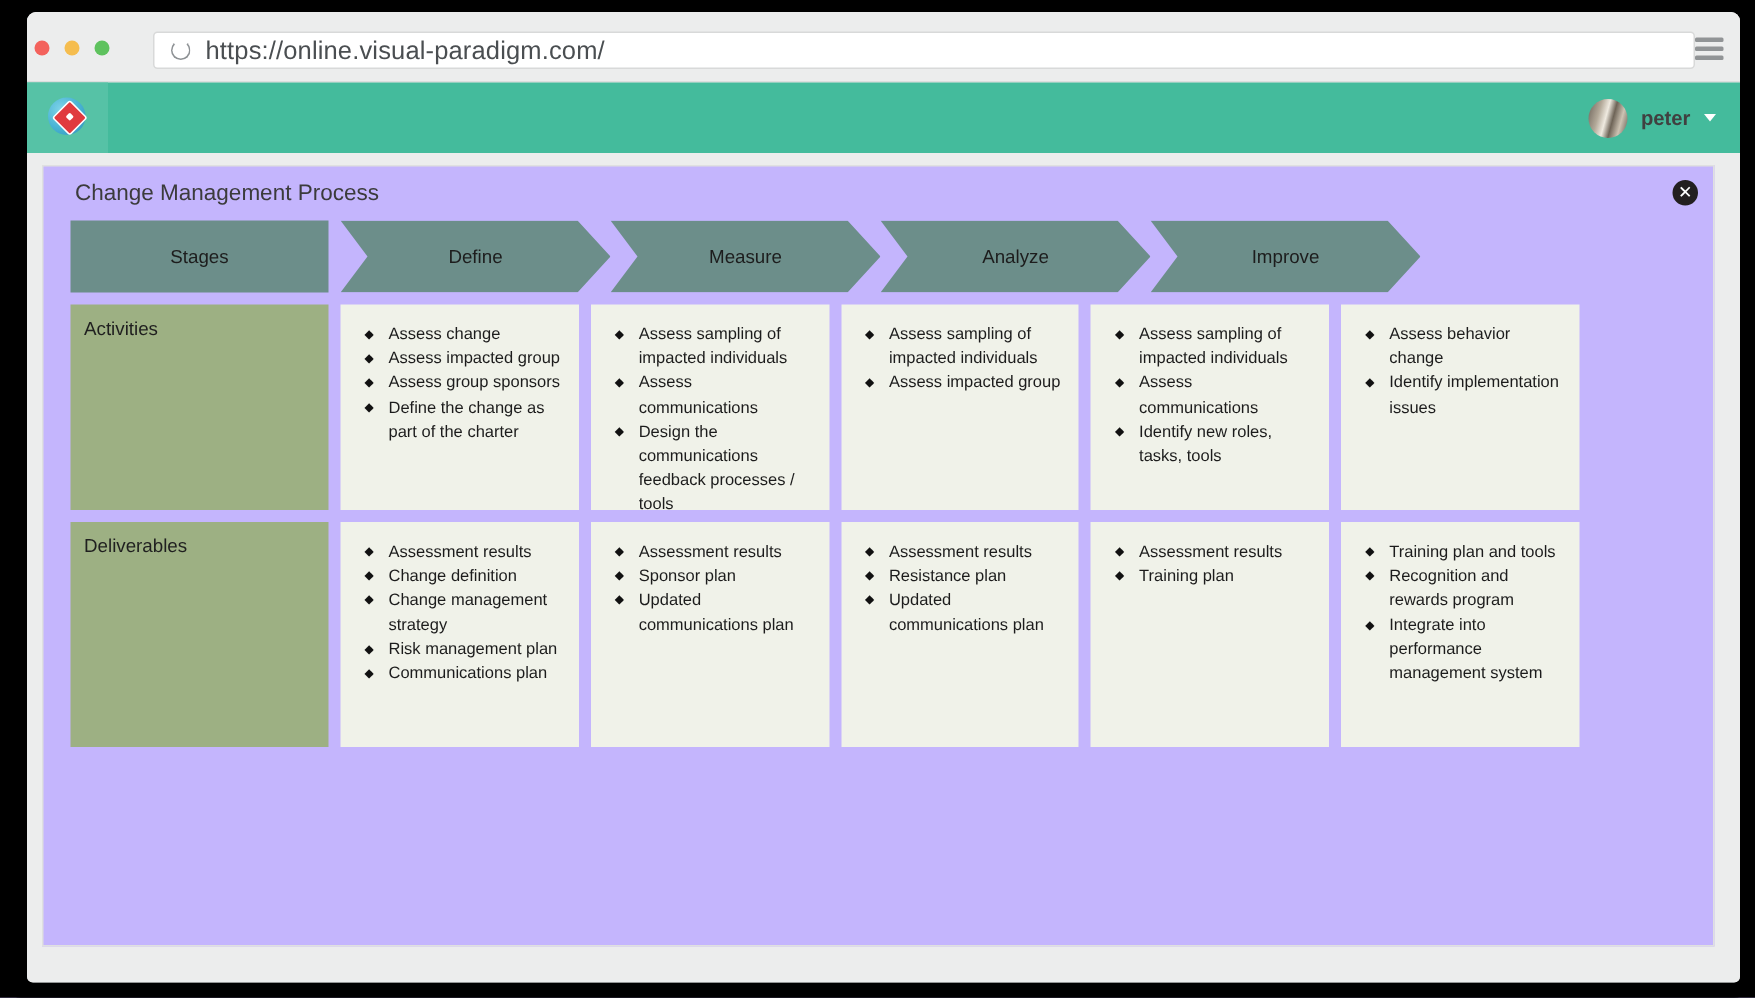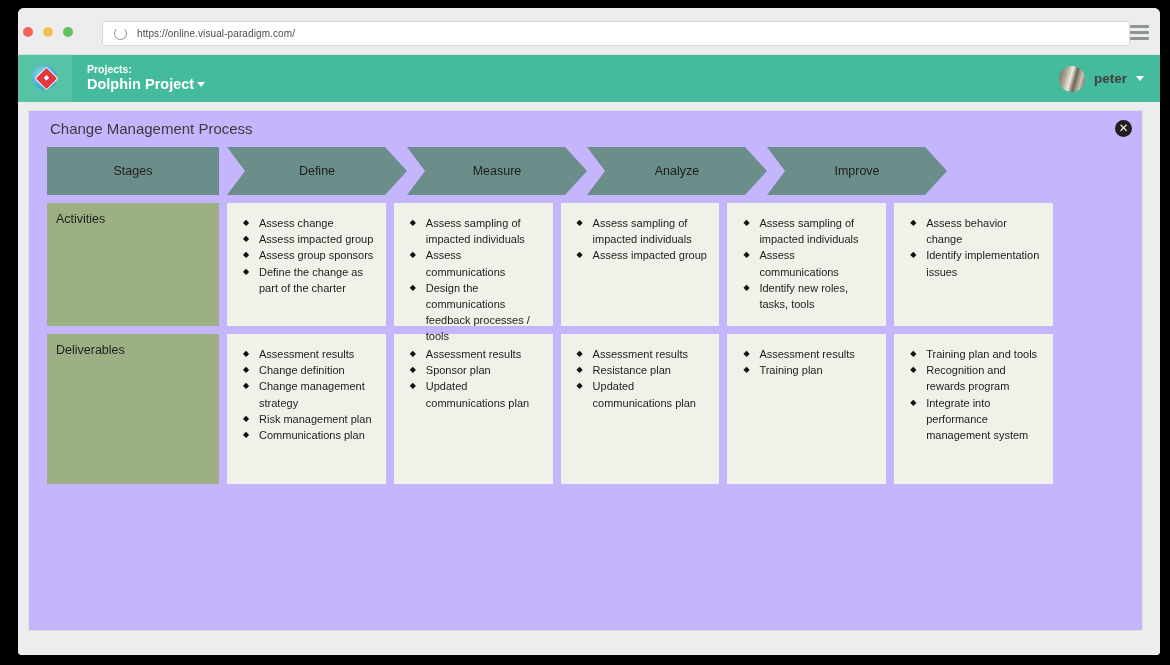--- a/index.html
+++ b/index.html
@@ -56,21 +56,21 @@
   #reload-icon {
     margin-left: 11px;
     width: 13px; height: 13px;
     border: 1.6px solid #8d9194;
     border-radius: 50%;
     border-top-color: transparent;
     flex: 0 0 auto;
   }
   #url-text {
     margin-left: 10px;
-    font-size: 10px;
+    font-size: 17px;
     color: #4a4e51;
     letter-spacing: 0.1px;
     white-space: nowrap;
   }
   #hamburger-btn {
     position: absolute;
     right: 11px; top: 17px;
     width: 19px; height: 15px;
     display: flex; flex-direction: column; justify-content: space-between;
   }
@@ -235,21 +235,21 @@
   .bullet-list li::before {
     content: "\25C6";
     position: absolute;
     left: 0; top: 0;
     font-size: 8px;
     line-height: 16.2px;
     color: #111;
     font-family: "DejaVu Sans", sans-serif;
   }
 
-  #row-activities .label-cell, #row-activities .data-cell { height: 123px; }
+  #row-activities .label-cell, #row-activities .data-cell { height: 137px; }
   #row-deliverables .label-cell, #row-deliverables .data-cell { height: 150px; }
 </style>
 </head>
 <body>
 
 <div id="device-frame">
   <div id="browser-window">
 
     <div id="browser-chrome">
       <div id="traffic-lights">
@@ -266,26 +266,20 @@
         <i></i>
         <i></i>
       </div>
     </div>
 
     <div id="app-header">
       <div id="logo-tile">
         <div id="logo-mark">
           <div id="logo-globe"></div>
           <div id="logo-diamond"></div>
-        </div>
-      </div>
-      <div id="project-block">
-        <div id="projects-label">Projects:</div>
-        <div id="project-name-row">
-          <span id="project-name">Dolphin Project</span><span id="project-caret"></span>
         </div>
       </div>
       <div id="user-area">
         <div id="avatar"></div>
         <span id="user-name">peter</span>
         <span id="user-caret"></span>
       </div>
     </div>
 
     <div id="page-body">

